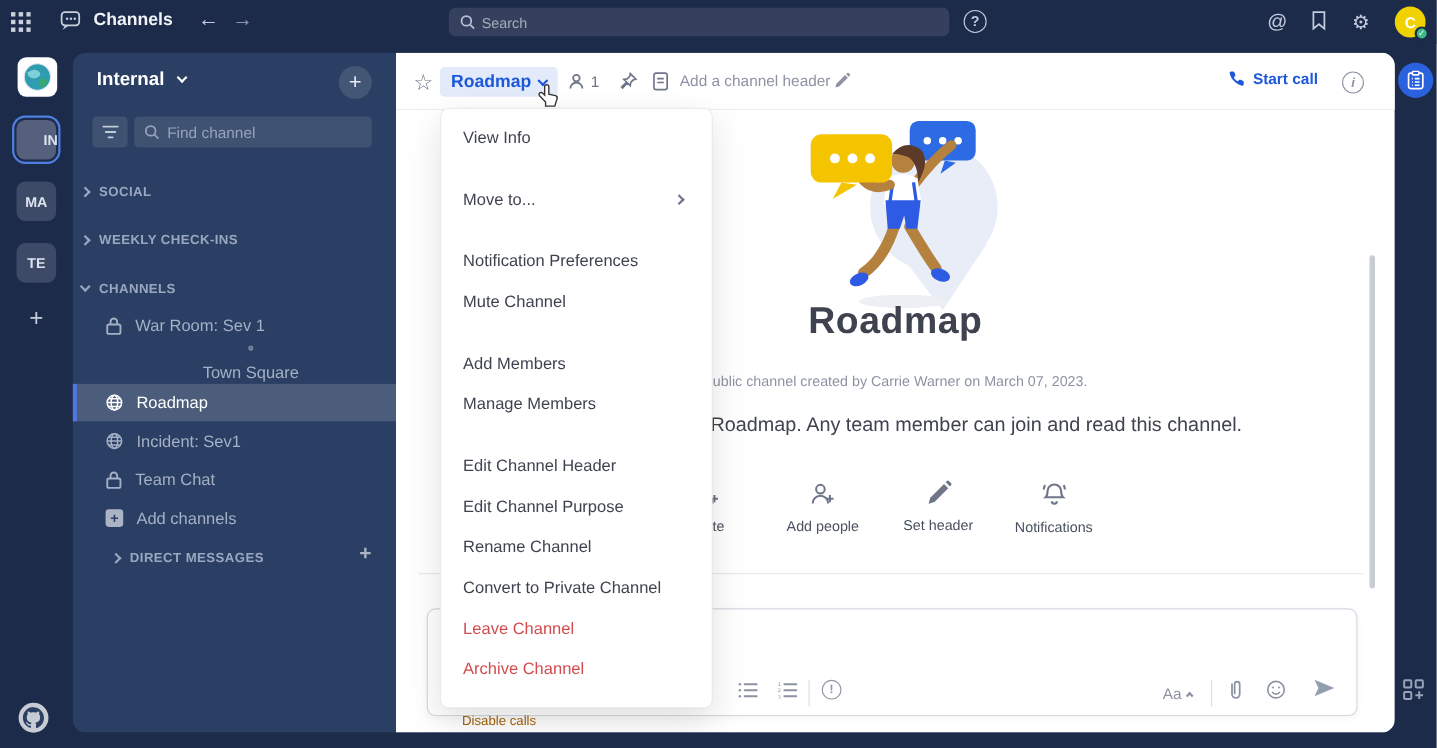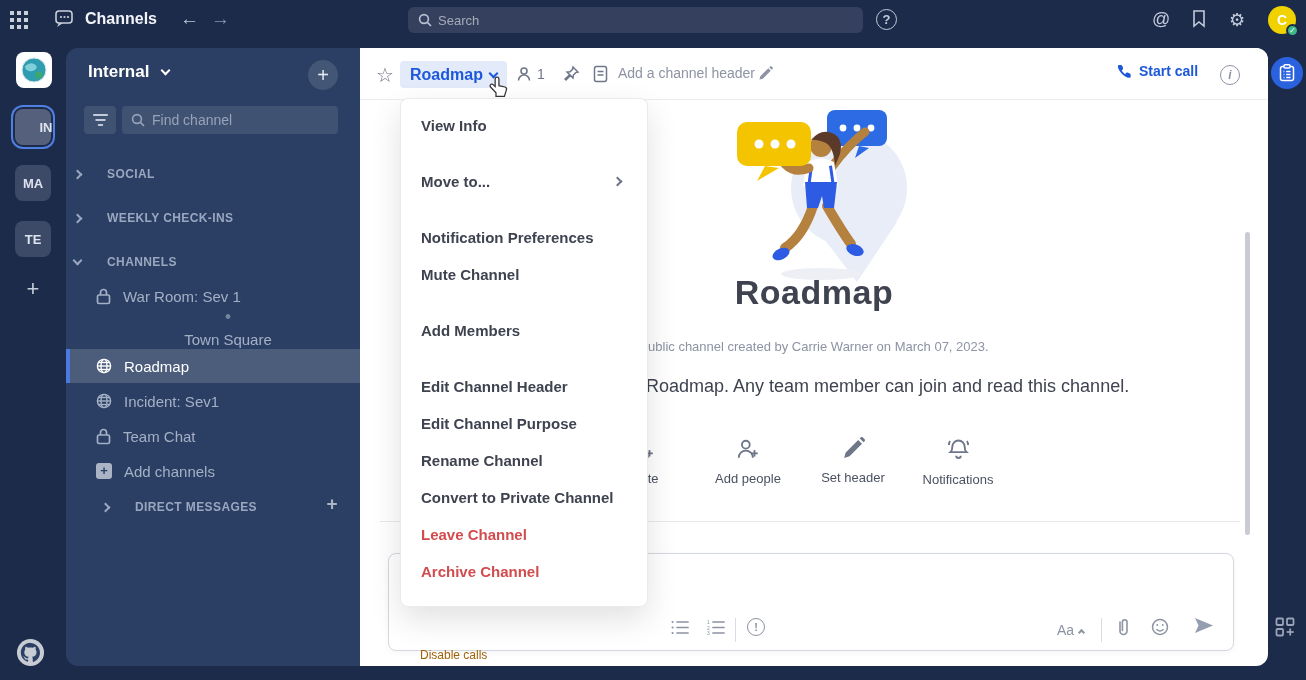--- a/index.html
+++ b/index.html
@@ -41,21 +41,21 @@
   .chev.down { transform:rotate(45deg); }
   .chev.right { transform:rotate(-45deg); }
   #sb-add { position:absolute; right:22px; top:12px; width:30px; height:30px; border-radius:50%;
     background:rgba(255,255,255,0.12); color:#e6eaf2; font-size:20px; display:flex; align-items:center; justify-content:center; }
   #filter-btn { position:absolute; left:18px; top:58px; width:32px; height:28px; border-radius:4px; background:rgba(255,255,255,0.10);
     display:flex; align-items:center; justify-content:center; }
   #find-wrap { position:absolute; left:56px; top:58px; width:216px; height:28px; background:rgba(255,255,255,0.10); border-radius:4px; }
   #find-input { width:100%; height:100%; background:transparent; border:none; outline:none; color:#dfe4ee;
     font-size:14px; padding:0 8px 0 30px; }
   #find-input::placeholder { color:#97a3ba; }
-  .sb-group { position:absolute; left:0; width:100%; height:24px; display:flex; align-items:center; gap:26px;
+  .sb-group { position:absolute; left:0; width:100%; height:24px; display:flex; align-items:center; gap:9px;
     padding-left:8px; color:#9aa7c0; font-size:12px; font-weight:bold; letter-spacing:0.4px; }
   .sb-row { position:absolute; left:0; width:100%; height:34px; display:flex; align-items:center; gap:12px;
     padding-left:30px; color:#a4b0c5; font-size:15px; }
   .sb-row.sel { background:rgba(255,255,255,0.16); color:#fff; }
   .sb-row.sel::before { content:""; position:absolute; left:0; top:0; width:4px; height:100%; background:#4c79e0; }
   .plusbox { width:16px; height:16px; border-radius:3px; background:#aab4c5; color:#2a3f63; font-weight:bold; font-size:13px;
     line-height:15px; text-align:center; }
   .dm-plus { position:absolute; right:22px; color:#aab4c5; font-size:19px; top:-2px; }
 
   
@@ -63,21 +63,21 @@
   #chan-pill { position:absolute; left:40px; top:13px; height:27px; padding:0 10px; border-radius:4px;
     background:rgba(28,88,217,0.12); color:#1c58d9; font-size:16px; font-weight:bold; display:flex; align-items:center; gap:7px; }
   #hdr-placeholder { position:absolute; left:258px; top:17px; font-size:14px; color:#8d93a3; }
   #start-call { position:absolute; left:756px; top:15px; color:#1c58d9; font-size:14px; font-weight:bold;
     display:flex; align-items:center; gap:7px; }
   .info-circle { width:20px; height:20px; border:1.6px solid #8d93a3; border-radius:50%; color:#8d93a3;
     font-size:12px; font-style:italic; font-weight:bold; display:flex; align-items:center; justify-content:center; }
 
   
   #chan-menu { position:absolute; left:40px; top:50px; width:248px; background:#fff; border:1px solid rgba(0,0,0,0.08);
-    border-radius:8px; box-shadow:0 12px 32px rgba(0,0,0,0.12); padding:8px 0 16px 0; z-index:50;font-weight:bold; }
+    border-radius:8px; box-shadow:0 12px 32px rgba(0,0,0,0.12); padding:8px 0 16px 0; z-index:50; }
   .mi { height:37px; display:flex; align-items:center; padding:0 20px; font-size:15px; color:#3f4350; position:relative; }
   .mi.gap { margin-top:19px; }
   .mi.danger { color:#d24b4e;padding-left:20px; }
   .mi .sub { position:absolute; right:26px; }
   #menu-below { position:absolute; left:60px; top:600px; font-size:12px; color:#a16207; z-index:40; }
 
   
   #intro-title { position:absolute; left:0; top:225px; width:100%; text-align:center; font-size:34px; font-weight:600;
     color:#3f4350; letter-spacing:0.5px; }
   #intro-created { position:absolute; left:0; top:291px; width:100%; text-align:center; font-size:13px; color:#8d93a3; }
@@ -439,20 +439,21 @@
 
     <div id="chan-menu">
       <div class="mi">View Info</div>
       <div class="mi gap">
         <span>Move to...</span>
         <span class="sub chev right" style="color:#6f7689;"></span>
       </div>
       <div class="mi gap">Notification Preferences</div>
       <div class="mi">Mute Channel</div>
       <div class="mi gap">Add Members</div>
+      <div class="mi">Manage Members</div>
       <div class="mi gap">Edit Channel Header</div>
       <div class="mi">Edit Channel Purpose</div>
       <div class="mi">Rename Channel</div>
       <div class="mi">Convert to Private Channel</div>
       <div class="mi danger">Leave Channel</div>
       <div class="mi danger">Archive Channel</div>
     </div>
     <div id="menu-below">Disable calls</div>
 
     <span class="abs" style="left:128px;top:28px;z-index:60;">

